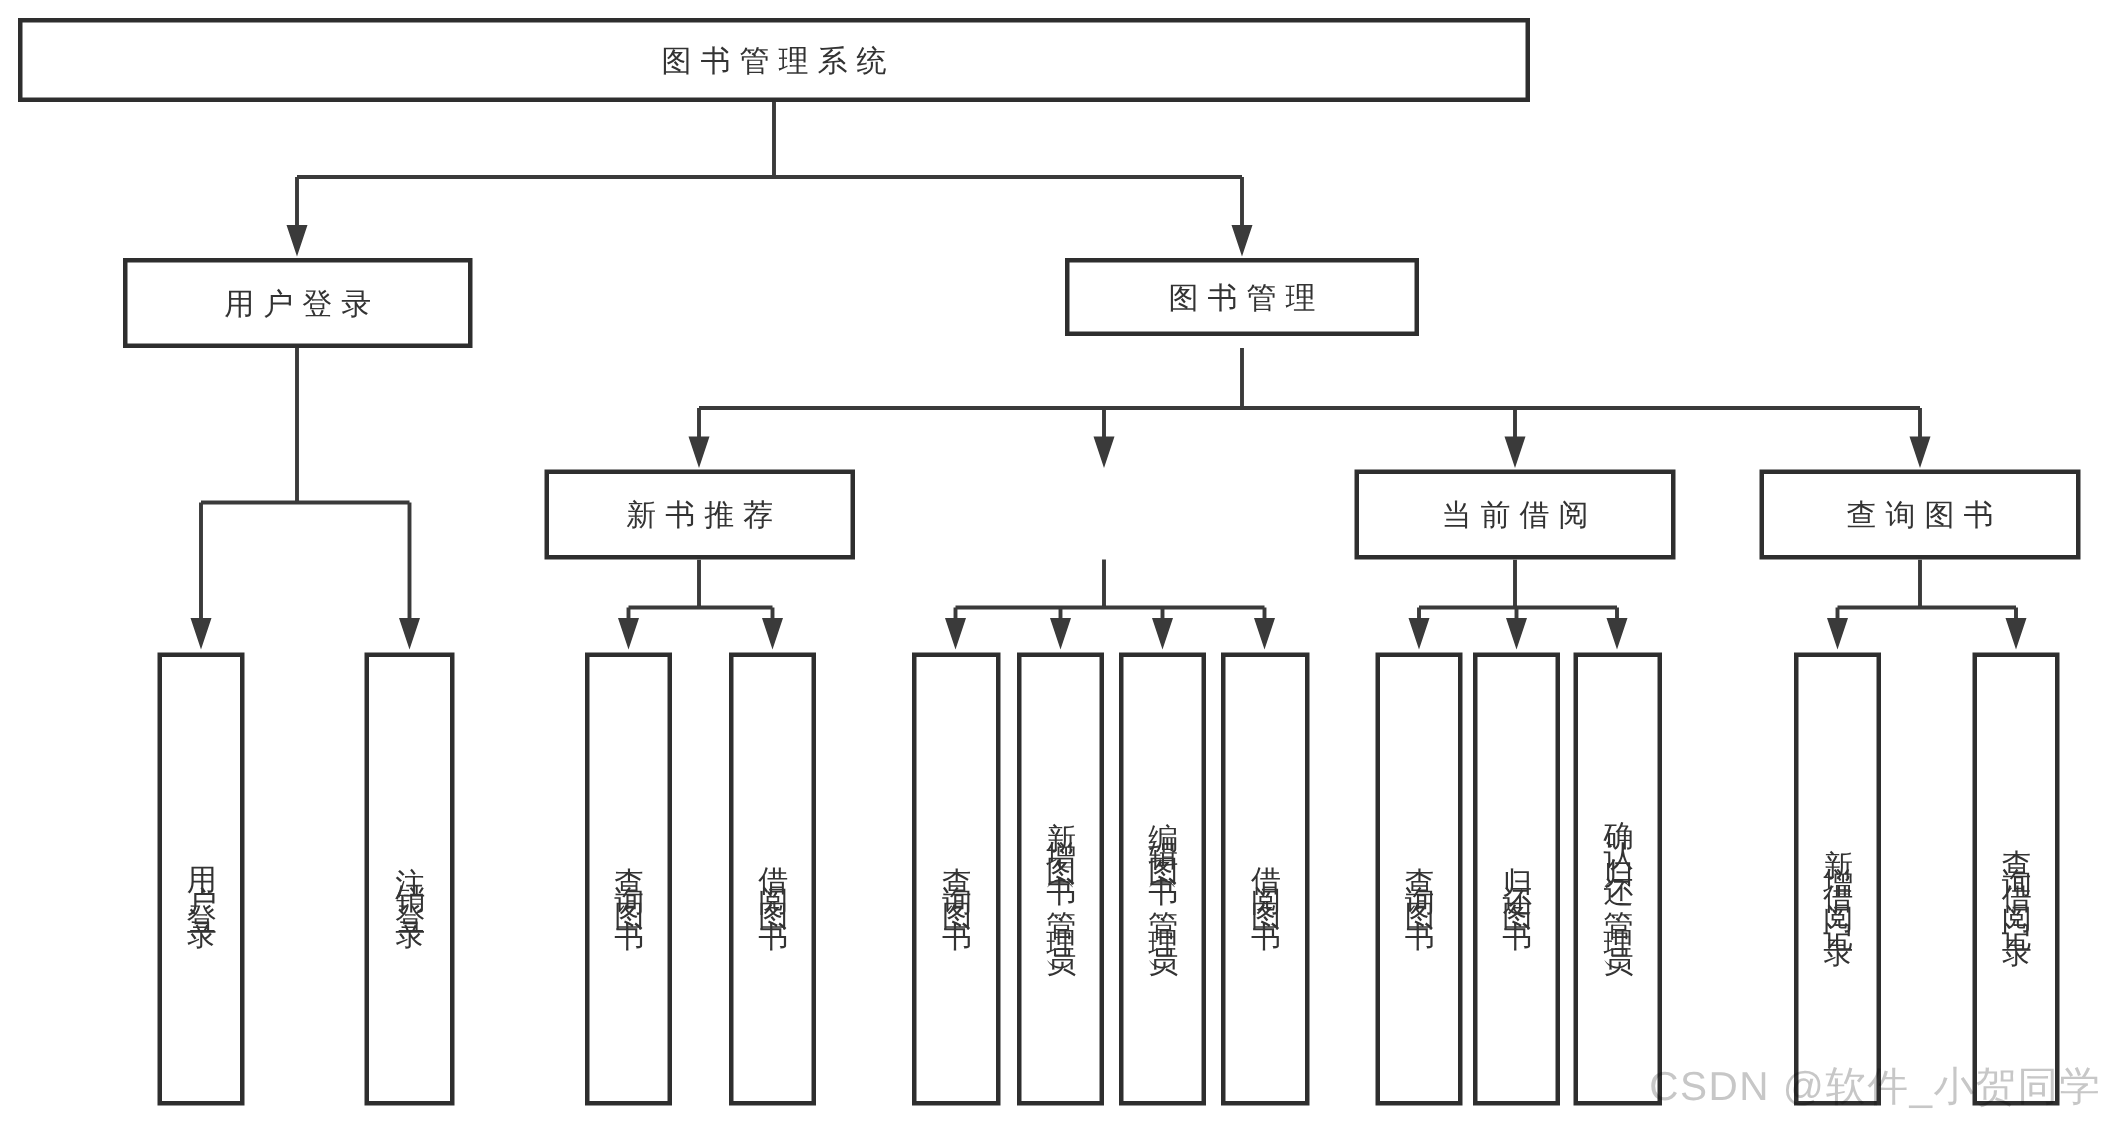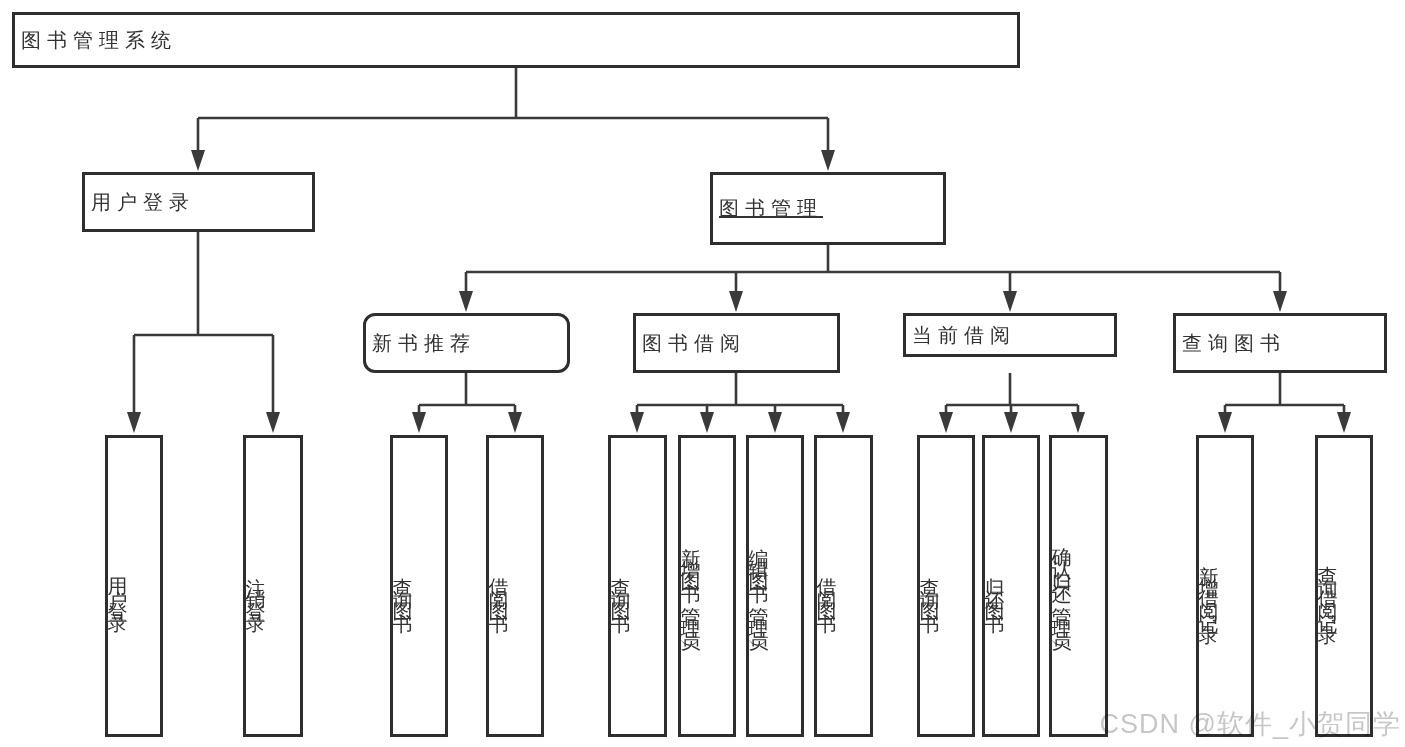--- a/index.html
+++ b/index.html
@@ -19,21 +19,21 @@
     color:var(--text);
   }
   .connector{position:absolute;left:0;top:0;z-index:1;}
   .connector .wire{stroke:var(--line);stroke-width:2.6;fill:none;}
   .connector .arrowhead{fill:var(--line);stroke:none;}
   .box{
     position:absolute;
     box-sizing:border-box;
     border:3px solid var(--border);
     background:#fff;
-    display:flex;align-items:center;justify-content:flex-start;
+    display:flex;align-items:center;justify-content:center;
     z-index:2;
     font-size:20px;
     color:var(--text);
   }
   .hlabel{letter-spacing:6px;text-indent:6px;white-space:nowrap;}
   .leaf .vlabel{
     writing-mode:vertical-rl;
     text-orientation:upright;
     letter-spacing:12px;
     line-height:1;
@@ -93,31 +93,28 @@
       M1337,412 L1351,412 L1344,433 Z"></path>
   </svg>
 
   <div class="box" style="left:12px;top:12px;width:1008px;height:56px;">
     <span class="hlabel">图书管理系统</span>
   </div>
 
   <div class="box" style="left:82px;top:172px;width:233px;height:60px;">
     <span class="hlabel">用户登录</span>
   </div>
-  <div class="box" style="left:710px;top:172px;width:236px;height:73px;text-decoration:underline;">
+  <div class="box" style="left:710px;top:172px;width:236px;height:52px;">
     <span class="hlabel">图书管理</span>
   </div>
 
-  <div class="box" style="left:363px;top:313px;width:207px;height:60px;border-radius:12px;">
+  <div class="box" style="left:363px;top:313px;width:207px;height:60px;">
     <span class="hlabel">新书推荐</span>
   </div>
-  <div class="box" style="left:633px;top:313px;width:207px;height:60px;">
-    <span class="hlabel">图书借阅</span>
-  </div>
-  <div class="box" style="left:903px;top:313px;width:214px;height:44px;">
+  <div class="box" style="left:903px;top:313px;width:214px;height:60px;">
     <span class="hlabel">当前借阅</span>
   </div>
   <div class="box" style="left:1173px;top:313px;width:214px;height:60px;">
     <span class="hlabel">查询图书</span>
   </div>
 
   <div class="box leaf" style="left:105px;top:435px;width:58px;height:302px;">
     <span class="vlabel">用户登录</span>
   </div>
   <div class="box leaf" style="left:243px;top:435px;width:60px;height:302px;">

